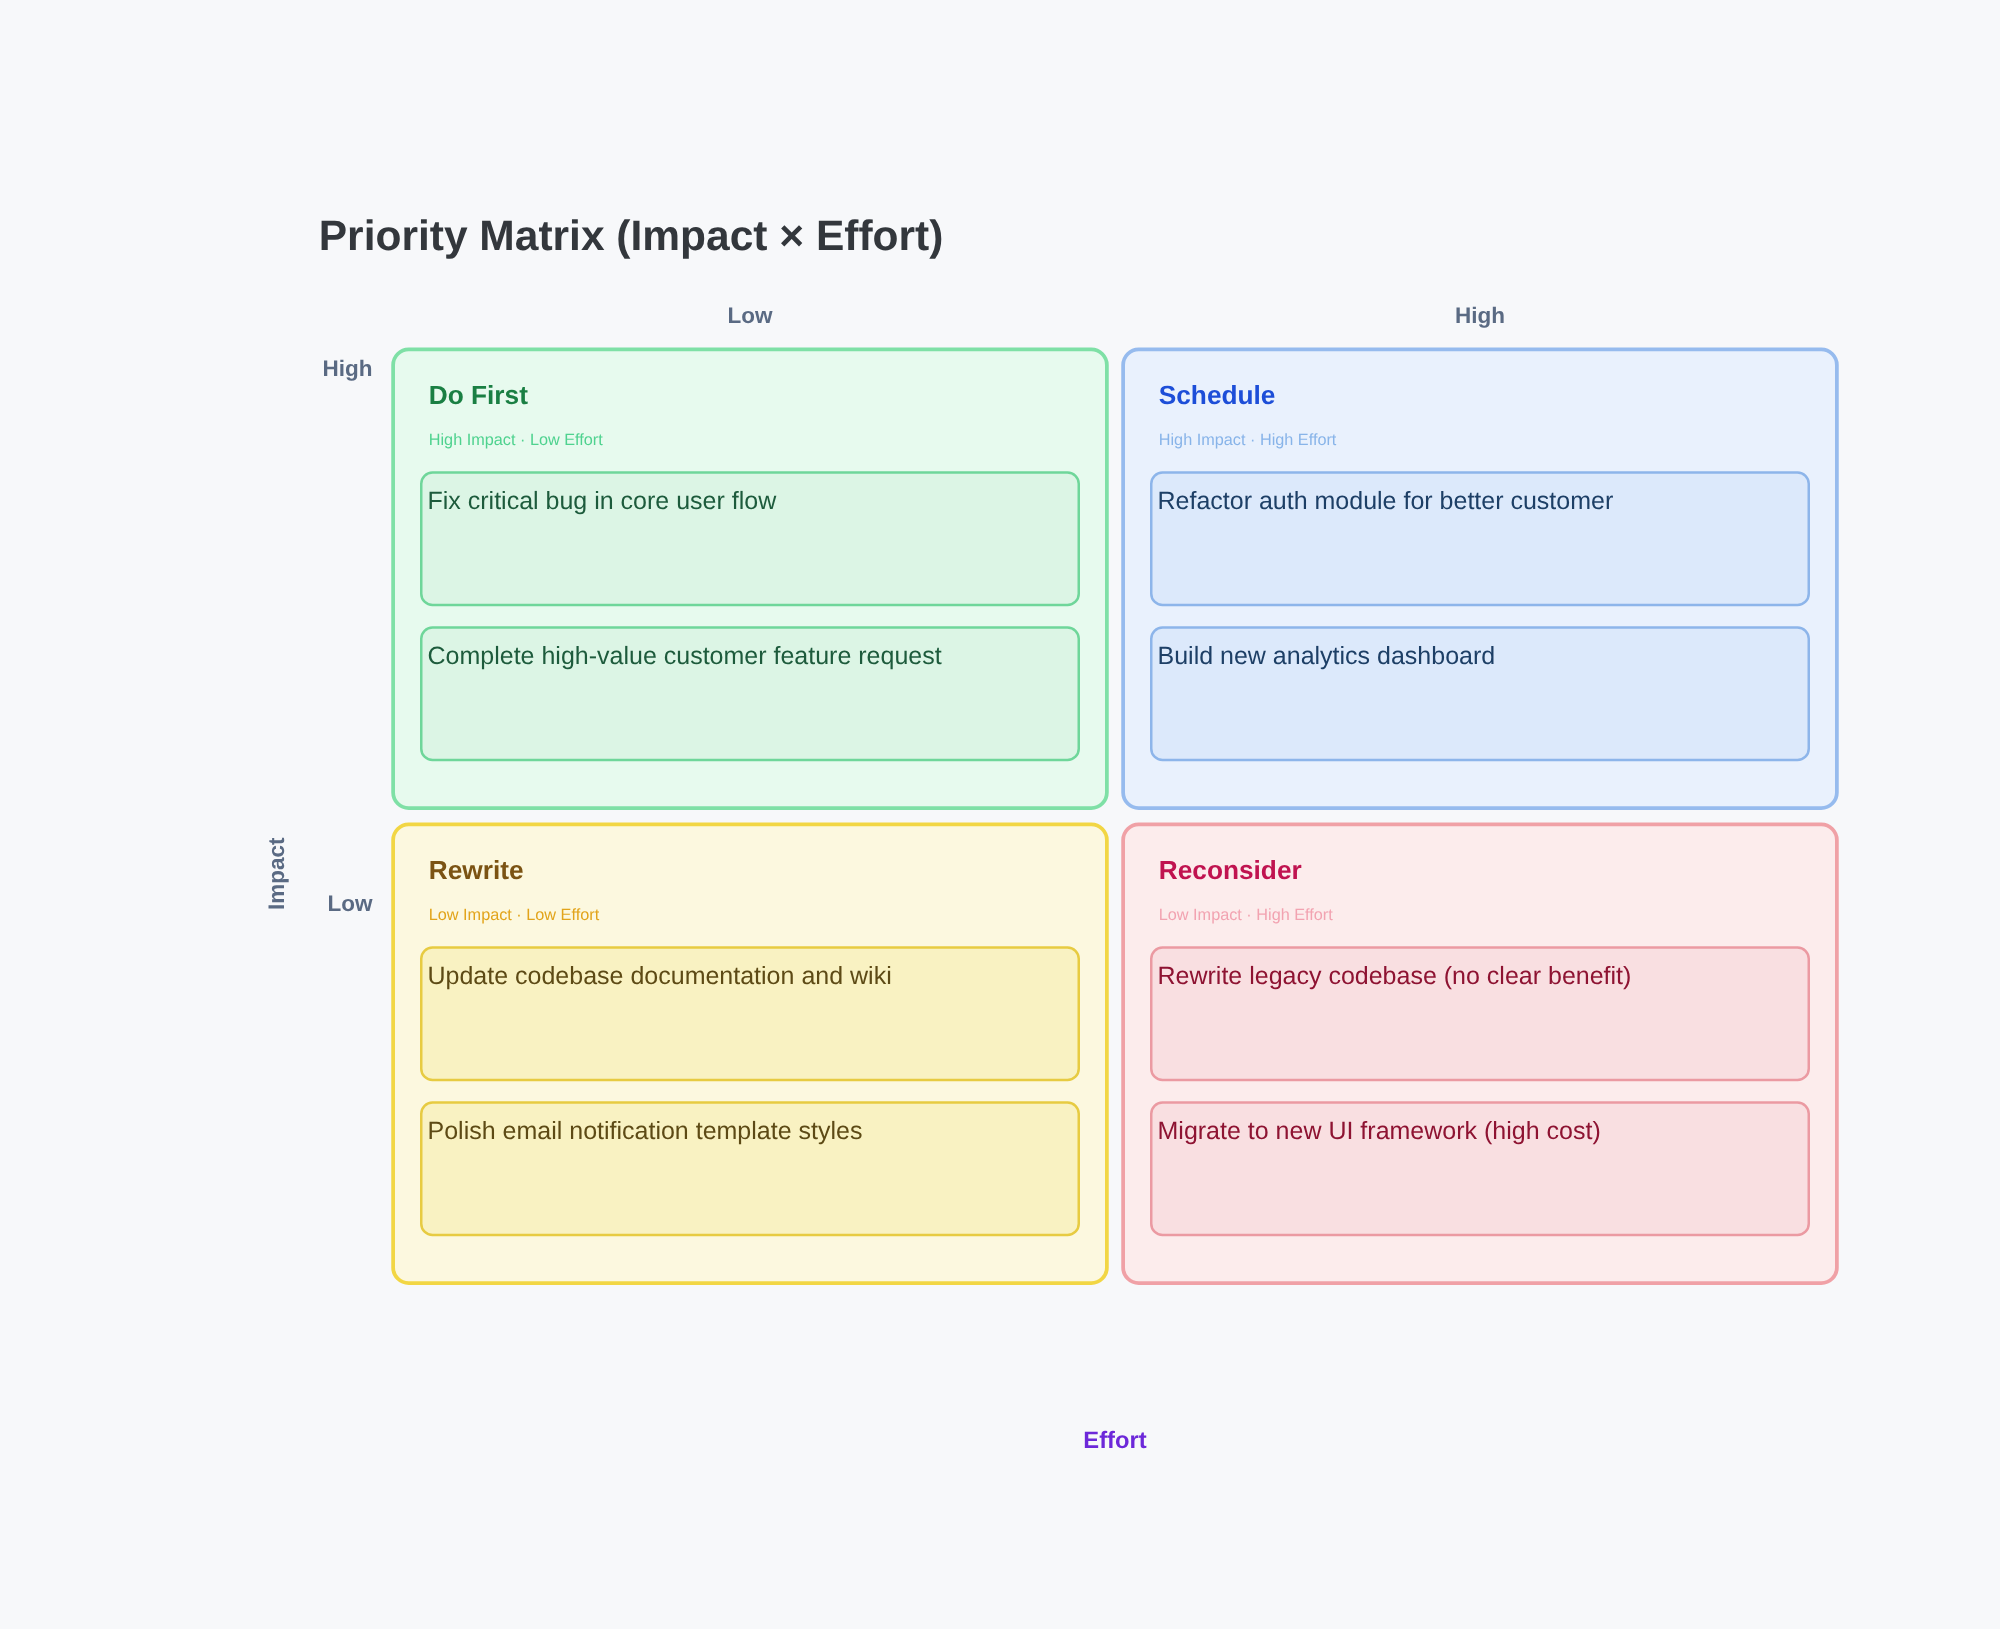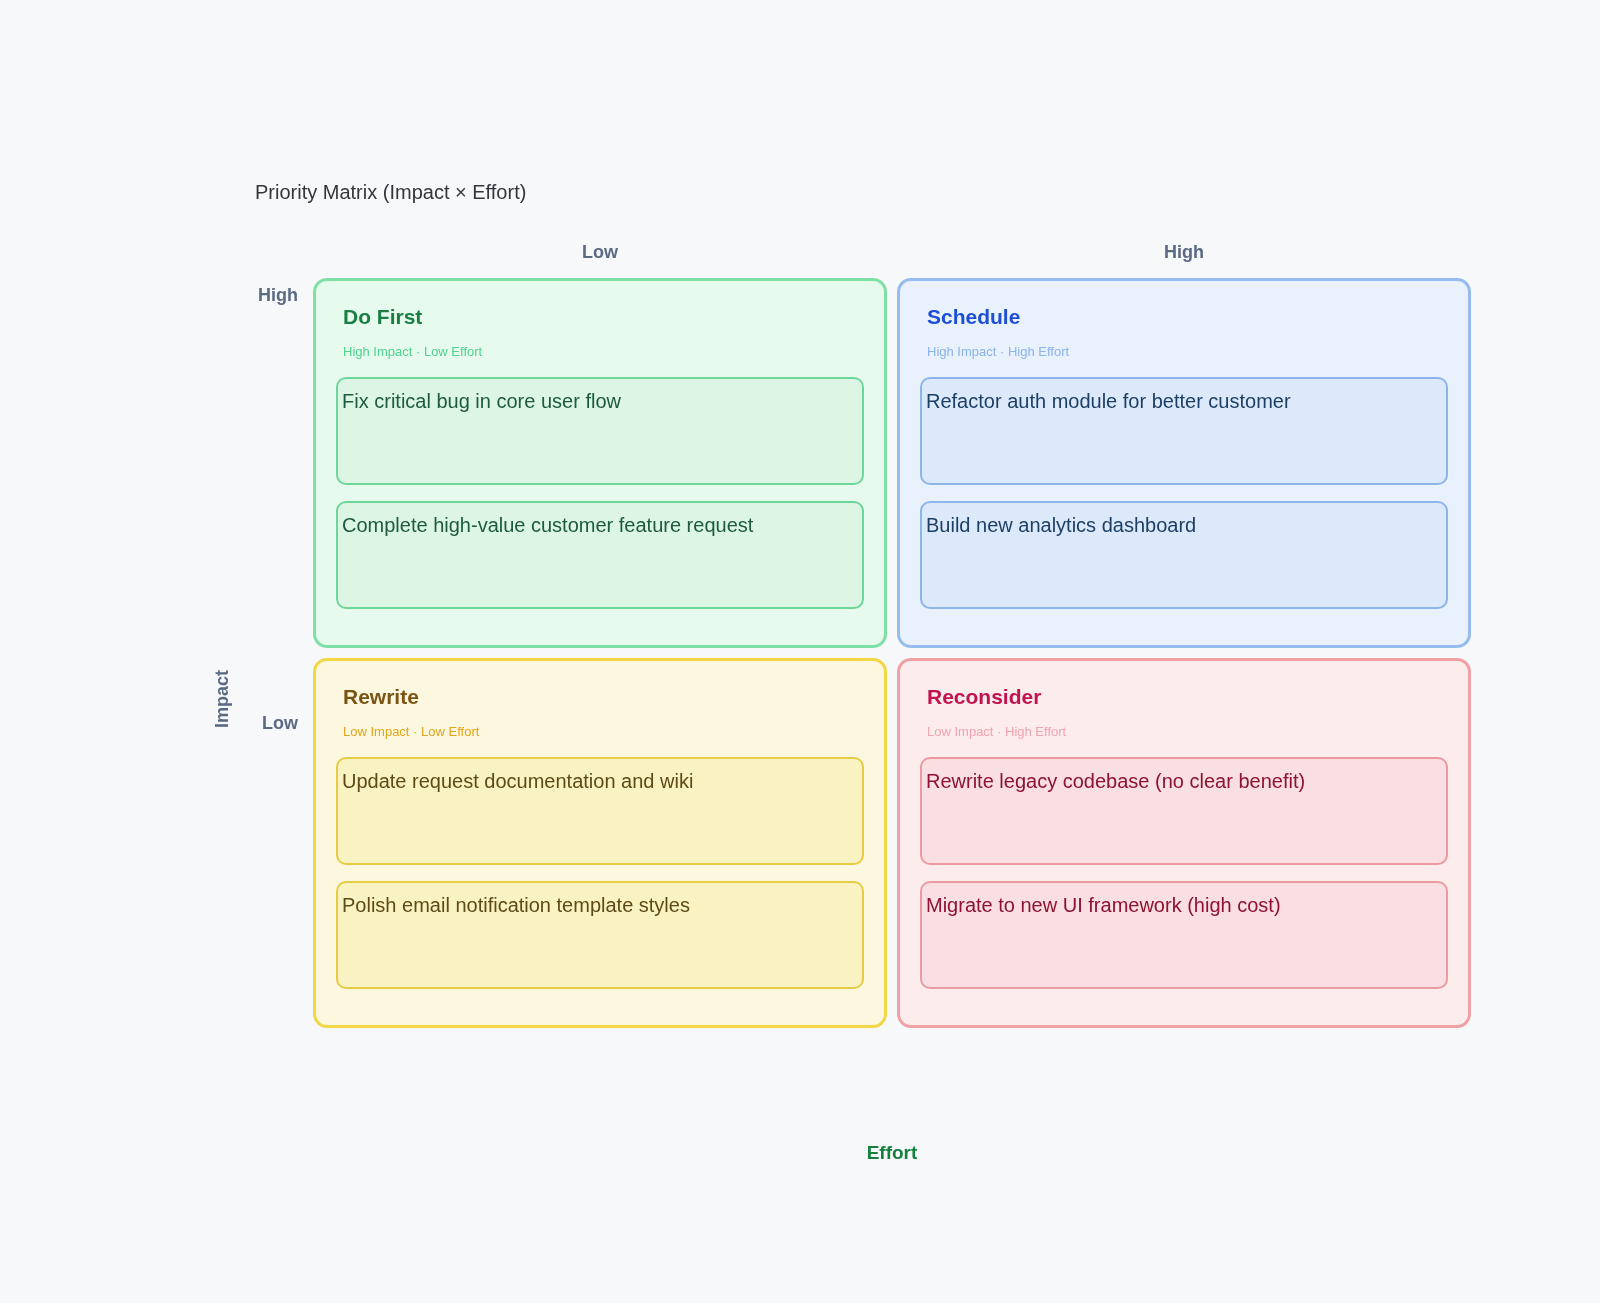--- a/index.html
+++ b/index.html
@@ -10,23 +10,23 @@
     width: 1600px;
     height: 1303px;
     background: #f7f8fa;
     font-family: "Liberation Sans", sans-serif;
     position: relative;
     overflow: hidden;
   }
   .page-title {
     position: absolute;
     left: 255px;
-    top: 168px;
-    font-size: 20px;
-    font-weight: normal;
+    top: 147px;
+    font-size: 34px;
+    font-weight: bold;
     color: #33373c;
   }
   .axis-label {
     position: absolute;
     font-weight: bold;
     color: #5a6a83;
     font-size: 18px;
   }
   .col-label {
     top: 242px;
@@ -103,42 +103,42 @@
 
 <h1 class="page-title" style="color: rgb(51, 55, 60);">Priority Matrix (Impact × Effort)</h1>
 
 <div class="axis-label col-label col-label-low" style="color: rgb(90, 106, 131);">Low</div>
 <div class="axis-label col-label col-label-high" style="color: rgb(90, 106, 131);">High</div>
 
 <div class="axis-label row-label row-label-high" style="color: rgb(90, 106, 131);">High</div>
 <div class="axis-label row-label row-label-low" style="color: rgb(90, 106, 131);">Low</div>
 
 <div class="axis-label y-axis-name" style="color: rgb(90, 106, 131);">Impact</div>
-<div class="axis-label x-axis-name" style="color: #15803d;">Effort</div>
+<div class="axis-label x-axis-name" style="color: #6d28d9;">Effort</div>
 
 <div class="matrix">
 
   <div class="quadrant" style="--bg: #e7faee; --border: #7fe0a6; --title: #1a7f43; --subtitle: #4fd28f; --card-bg: #dcf5e5; --card-border: #6fd69a; --card-text: #1d5b3c;">
     <h2 class="q-title">Do First</h2>
     <div class="q-subtitle">High Impact · Low Effort</div>
     <div class="task-card">Fix critical bug in core user flow</div>
     <div class="task-card">Complete high-value customer feature request</div>
   </div>
 
   <div class="quadrant" style="--bg: #e9f1fd; --border: #96bbee; --title: #1d4ed8; --subtitle: #88b4e9; --card-bg: #dce9fb; --card-border: #8db5ea; --card-text: #1d3f66;">
     <h2 class="q-title">Schedule</h2>
     <div class="q-subtitle">High Impact · High Effort</div>
     <div class="task-card">Refactor auth module for better customer</div>
     <div class="task-card">Build new analytics dashboard</div>
   </div>
 
   <div class="quadrant" style="--bg: #fcf8df; --border: #f2d644; --title: #7b5313; --subtitle: #e2a41b; --card-bg: #f9f2c2; --card-border: #e7cb42; --card-text: #5d4a15;">
     <h2 class="q-title">Rewrite</h2>
     <div class="q-subtitle">Low Impact · Low Effort</div>
-    <div class="task-card">Update request documentation and wiki</div>
+    <div class="task-card">Update codebase documentation and wiki</div>
     <div class="task-card">Polish email notification template styles</div>
   </div>
 
   <div class="quadrant" style="--bg: #fcecec; --border: #f0a1a6; --title: #c01350; --subtitle: #f2a3b1; --card-bg: #f9dfe1; --card-border: #eb9aa2; --card-text: #8e1332;">
     <h2 class="q-title">Reconsider</h2>
     <div class="q-subtitle">Low Impact · High Effort</div>
     <div class="task-card">Rewrite legacy codebase (no clear benefit)</div>
     <div class="task-card">Migrate to new UI framework (high cost)</div>
   </div>
 

